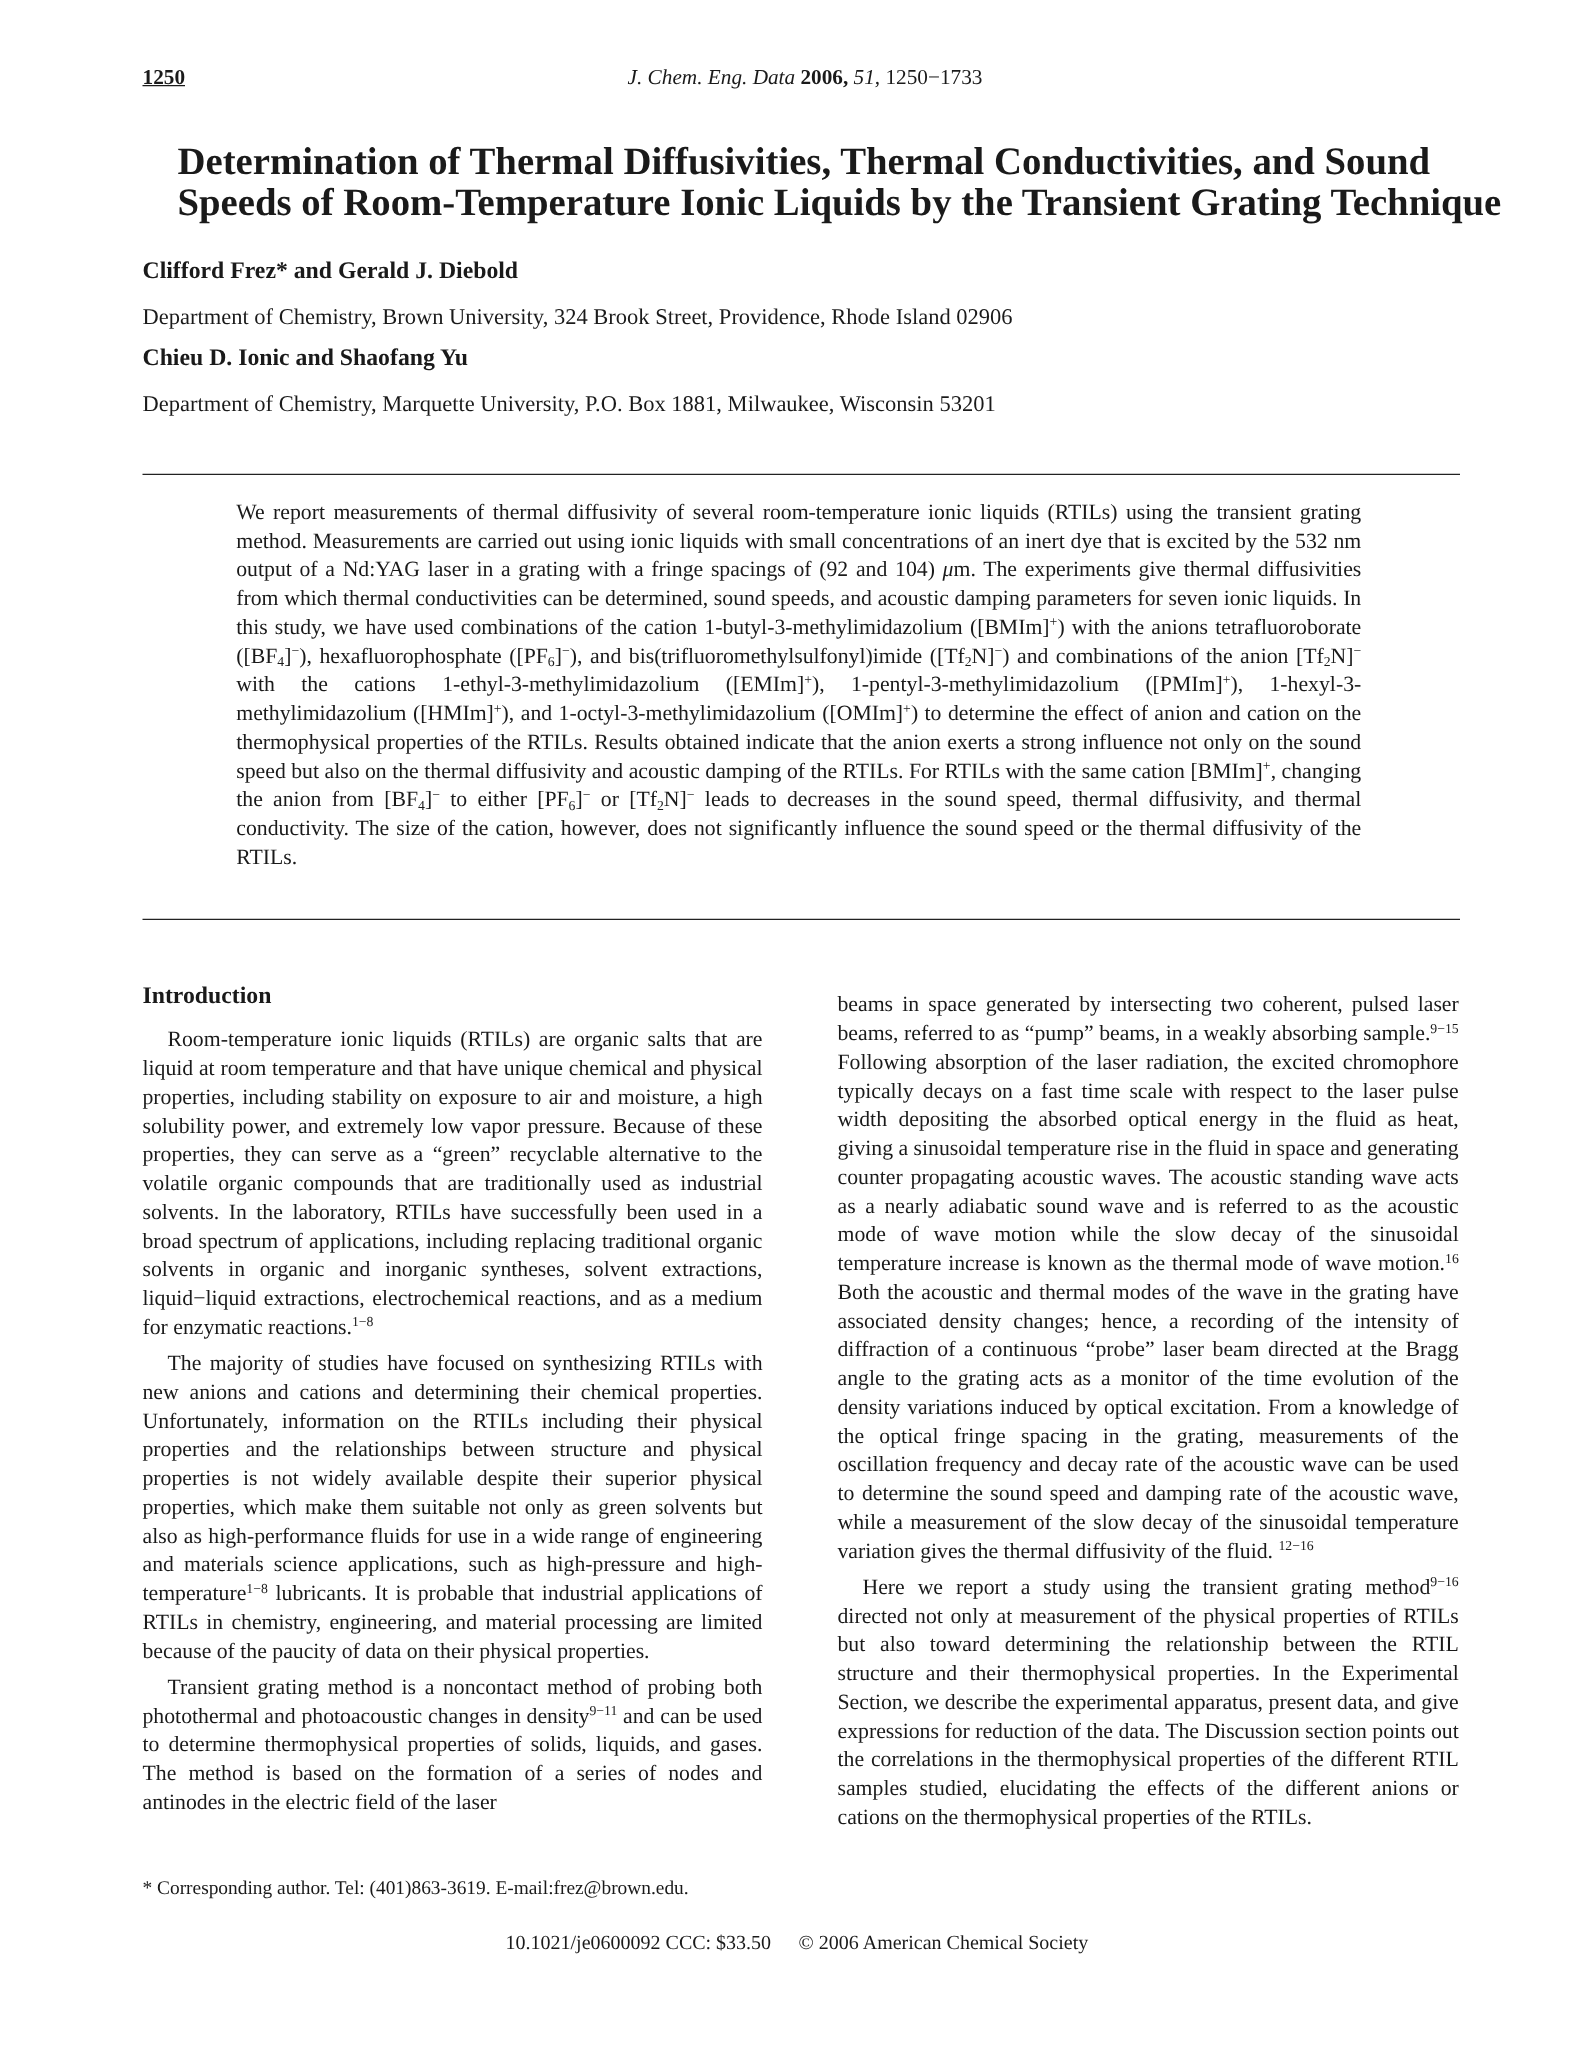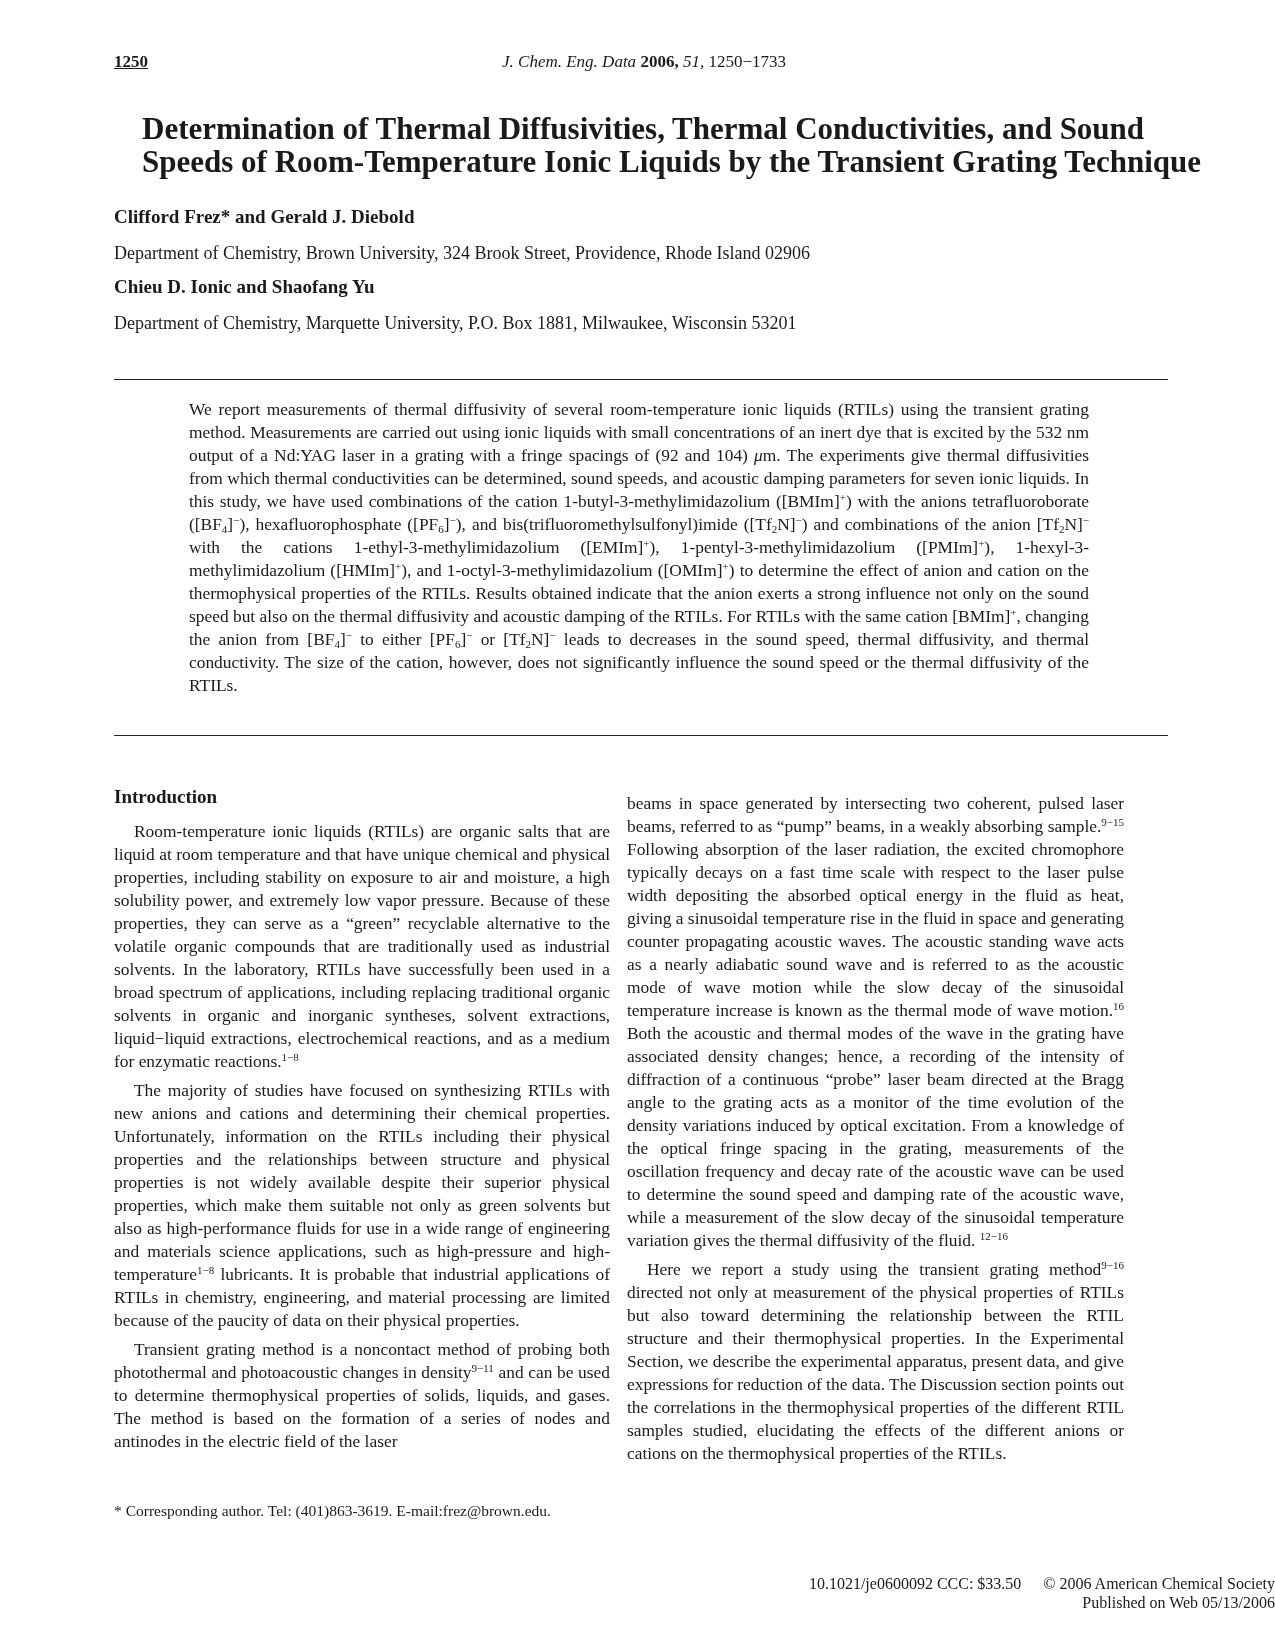--- a/index.html
+++ b/index.html
@@ -13,26 +13,26 @@
   .title { top:112px; left:114px; width:1080px; font-size:31px; font-weight:bold; line-height:33px;margin-left:28px; }
   .authors { left:114px; font-size:19px; font-weight:bold; }
   .affil { left:114px; font-size:18px; }
   .rule { left:114px; width:1054px; height:0; border-top:1.4px solid #222; }
   .abstract { top:398px; left:189px; width:900px; font-size:17.4px; line-height:23px; text-align:justify; }
   .col { font-size:17.4px; line-height:23px; text-align:justify; }
   .col p { margin:0; text-indent:20px; }
   .col p.gap { margin-top:6px; }
   .col p.noindent { text-indent:0; }
   .left-col { top:820px; left:114px; width:496px; }
-  .right-col { top:792px; left:627px; width:497px; }
+  .right-col { top:792px; left:670px; width:497px; }
   .heading { top:786px; left:114px; font-size:19px; font-weight:bold; }
   sup { font-size:11px; line-height:0; vertical-align:6px; }
   sub { font-size:11px; line-height:0; vertical-align:-3px; }
   .footnote { top:1502px; left:114px; font-size:15.5px;text-align:right; }
-  .footer { top:1545px; left:0; width:1275px; text-align:right; font-size:16px; line-height:19px;margin-top:29px; }
+  .footer { top:1545px; left:0; width:1275px; text-align:center; font-size:16px; line-height:19px; }
   .footer span.sep { display:inline-block; width:22px; }
 </style>
 </head>
 <body>
 
 <div class="abs running-head">
   <span class="page-num">1250</span>
   <div class="journal">
     <i>J. Chem. Eng. Data</i>
     <b>2006,</b>
@@ -67,14 +67,13 @@
 
 <div class="abs col right-col">
   <p class="noindent"><span>beams in space generated by intersecting two coherent, pulsed laser beams, referred to as “pump” beams, in a weakly absorbing sample.</span><sup>9−15</sup><span> Following absorption of the laser radiation, the excited chromophore typically decays on a fast time scale with respect to the laser pulse width depositing the absorbed optical energy in the fluid as heat, giving a sinusoidal temperature rise in the fluid in space and generating counter propagating acoustic waves. The acoustic standing wave acts as a nearly adiabatic sound wave and is referred to as the acoustic mode of wave motion while the slow decay of the sinusoidal temperature increase is known as the thermal mode of wave motion.</span><sup>16</sup><span> Both the acoustic and thermal modes of the wave in the grating have associated density changes; hence, a recording of the intensity of diffraction of a continuous “probe” laser beam directed at the Bragg angle to the grating acts as a monitor of the time evolution of the density variations induced by optical excitation. From a knowledge of the optical fringe spacing in the grating, measurements of the oscillation frequency and decay rate of the acoustic wave can be used to determine the sound speed and damping rate of the acoustic wave, while a measurement of the slow decay of the sinusoidal temperature variation gives the thermal diffusivity of the fluid. </span><sup>12−16</sup></p>
   <p class="gap"><span>Here we report a study using the transient grating method</span><sup>9−16</sup><span> directed not only at measurement of the physical properties of RTILs but also toward determining the relationship between the RTIL structure and their thermophysical properties. In the Experimental Section, we describe the experimental apparatus, present data, and give expressions for reduction of the data. The Discussion section points out the correlations in the thermophysical properties of the different RTIL samples studied, elucidating the effects of the different anions or cations on the thermophysical properties of the RTILs.</span></p>
 </div>
 
 <div class="abs footnote">* Corresponding author. Tel:  (401)863-3619. E-mail:frez@brown.edu.</div>
 
 <div class="abs footer">
   <div><span>10.1021/je0600092 CCC: $33.50</span><span class="sep"></span><span>© 2006 American Chemical Society</span></div>
-  <div>Published on Web 05/13/2006</div>
 </div>
 
 </body></html>

